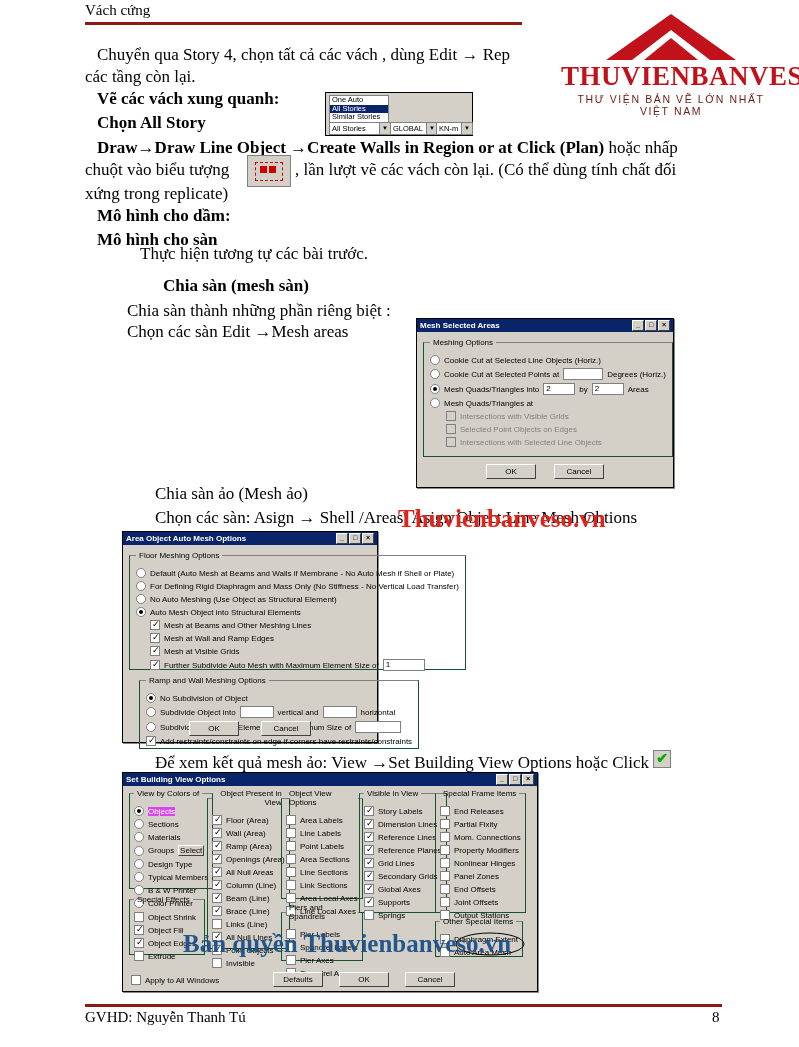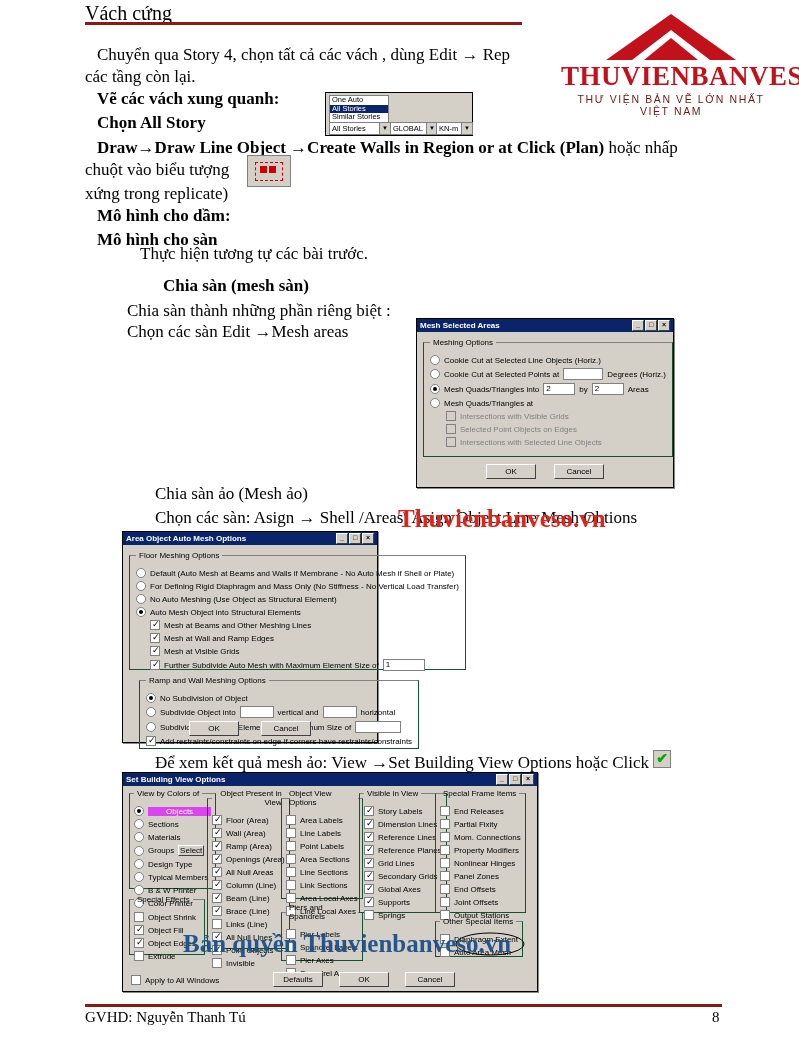--- a/index.html
+++ b/index.html
@@ -9,21 +9,21 @@
     font-family:"Liberation Serif", serif;
     color:#000;
     position:relative;
     overflow:hidden;
   }
   .page{position:relative;width:799px;height:1047px;}
 
   
   .hdr-title{
     position:absolute;left:85px;top:2px;
-    font-size:20px;font-family:"Liberation Serif",serif;
+    font-size:15px;font-family:"Liberation Serif",serif;
   }
   .hdr-rule{
     position:absolute;left:85px;top:22px;width:437px;height:3px;
     background:#8b1a10;
   }
   .footer-rule{
     position:absolute;left:85px;top:1004px;width:637px;height:3px;
     background:#8b1a10;
   }
   .footer-left{
@@ -186,20 +186,21 @@
   </div>
 
   <div class="para" style="left:97px;top:44px;">Chuyển qua Story 4, chọn tất cả các vách , dùng Edit → Rep</div>
   <div class="para" style="left:85px;top:66px;">các tầng còn lại.</div>
 
   <div class="para b" style="left:97px;top:88px;">Vẽ các vách xung quanh:</div>
   <div class="para b" style="left:97px;top:112px;">Chọn All Story</div>
 
   <div class="para" style="left:97px;top:137px;width:610px;"><span class="b">Draw→Draw Line Object →Create Walls in Region or at Click (Plan)</span><span> hoặc nhấp</span></div>
   <div class="para" style="left:85px;top:159px;">chuột vào biểu tượng</div>
+  <div class="para" style="left:295px;top:159px;">, lần lượt vẽ các vách còn lại. (Có thể dùng tính chất đối</div>
   <div class="para" style="left:85px;top:183px;">xứng trong replicate)</div>
 
   <div class="para b" style="left:97px;top:205px;">Mô hình cho dầm:</div>
   <div class="para b" style="left:97px;top:229px;">Mô hình cho sàn</div>
   <div class="para" style="left:140px;top:243px;">Thực hiện tương tự các bài trước.</div>
   <div class="para b" style="left:163px;top:275px;">Chia sàn (mesh sàn)</div>
   <div class="para" style="left:127px;top:300px;">Chia sàn thành những phần riêng biệt :</div>
   <div class="para" style="left:127px;top:321px;">Chọn các sàn Edit →Mesh areas</div>
   <div class="para" style="left:155px;top:483px;">Chia sàn ảo (Mesh ảo)</div>
   <div class="para" style="left:155px;top:507px;">Chọn các sàn: Asign → Shell /Areas\ Asign Object Line Mesh Obtions</div>
@@ -361,21 +362,21 @@
       </span>
     </div>
 
     <div style="position:absolute;left:6px;top:16px;width:402px;height:172px;display:flex;gap:2px;">
 
       <div style="width:76px;">
         <fieldset class="grp" style="margin:0;height:88px;padding:8px 4px 2px 4px;">
           <legend>View by Colors of</legend>
           <div class="row">
               <span class="radio on"></span>
-              <span class="lbl" style="background:#d946ef;color:#fff;padding:0 18px;">Objects</span>
+              <span class="lbl" style="background:#d946ef;color:#fff;padding:0 0;">Objects</span>
             </div>
           <div class="row">
               <span class="radio"></span>
               <span class="lbl">Sections</span>
             </div>
           <div class="row">
               <span class="radio"></span>
               <span class="lbl">Materials</span>
             </div>
           <div class="row">

